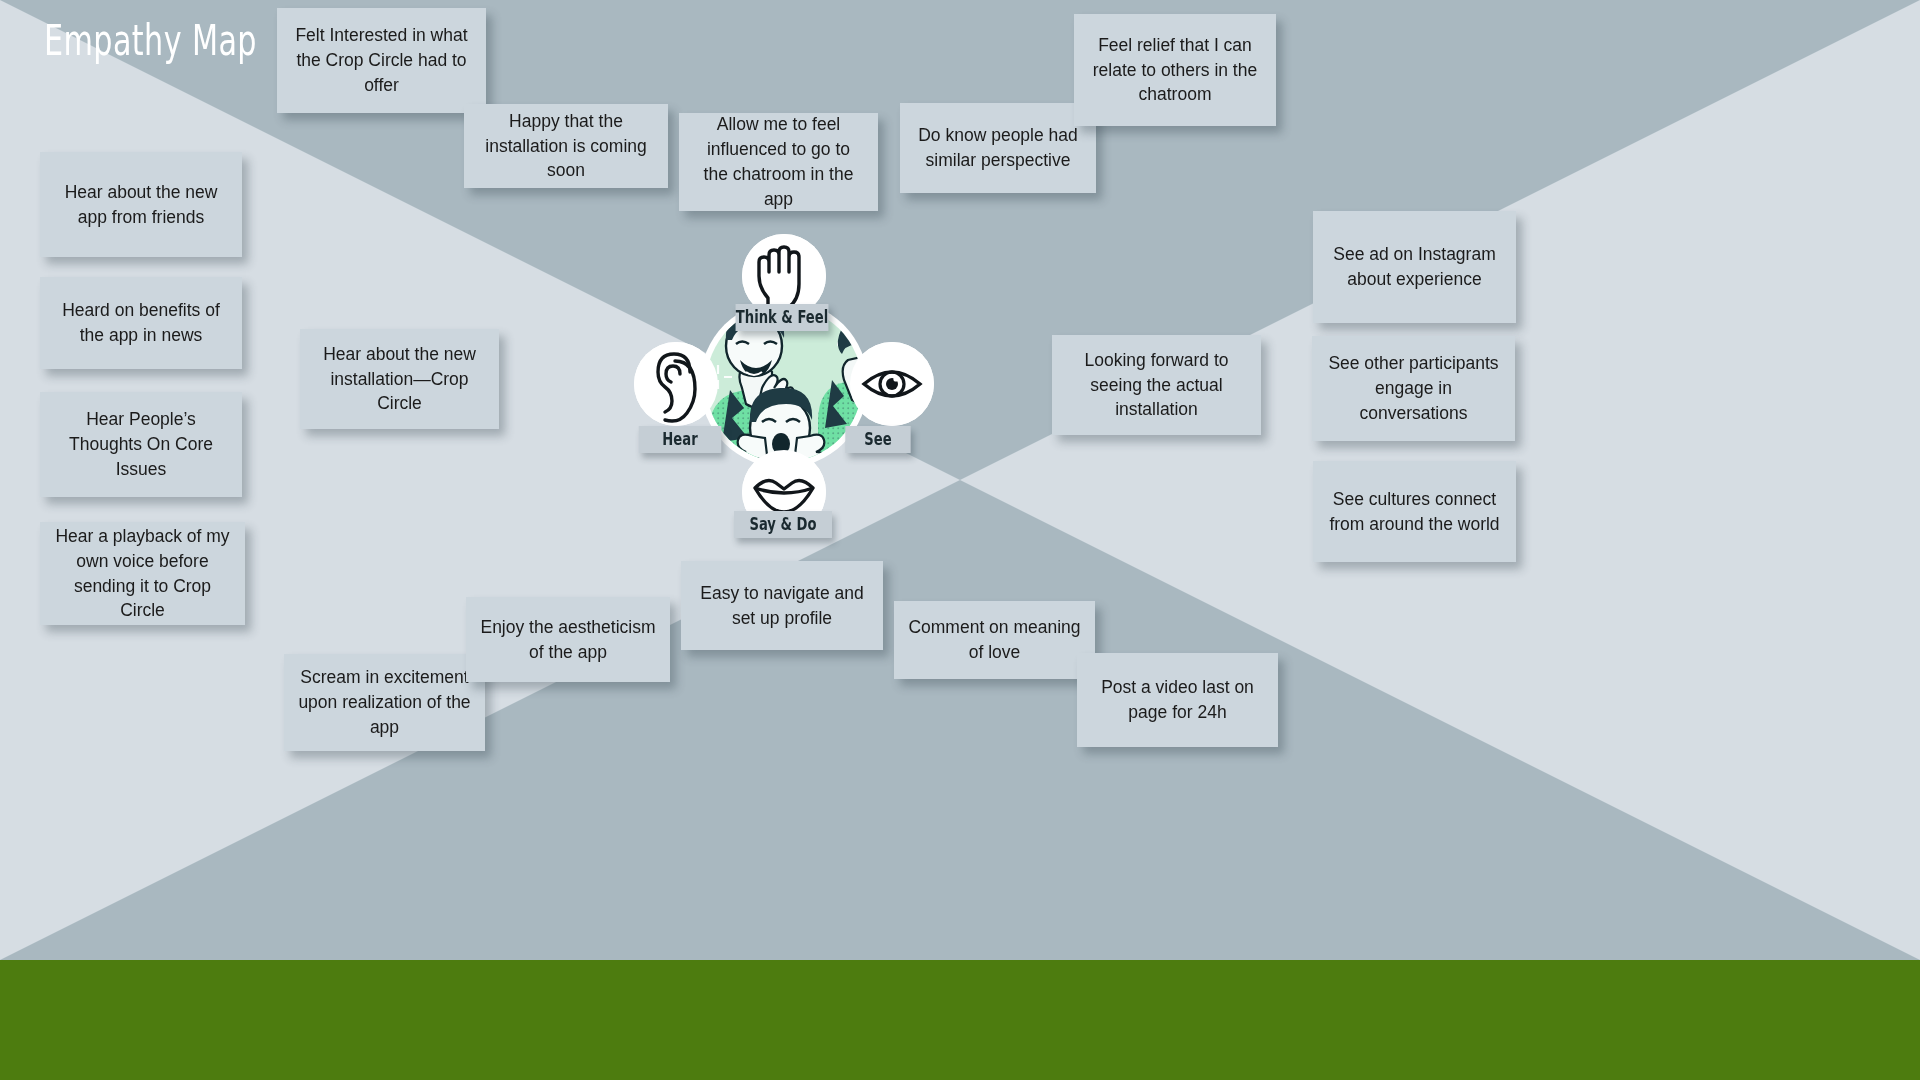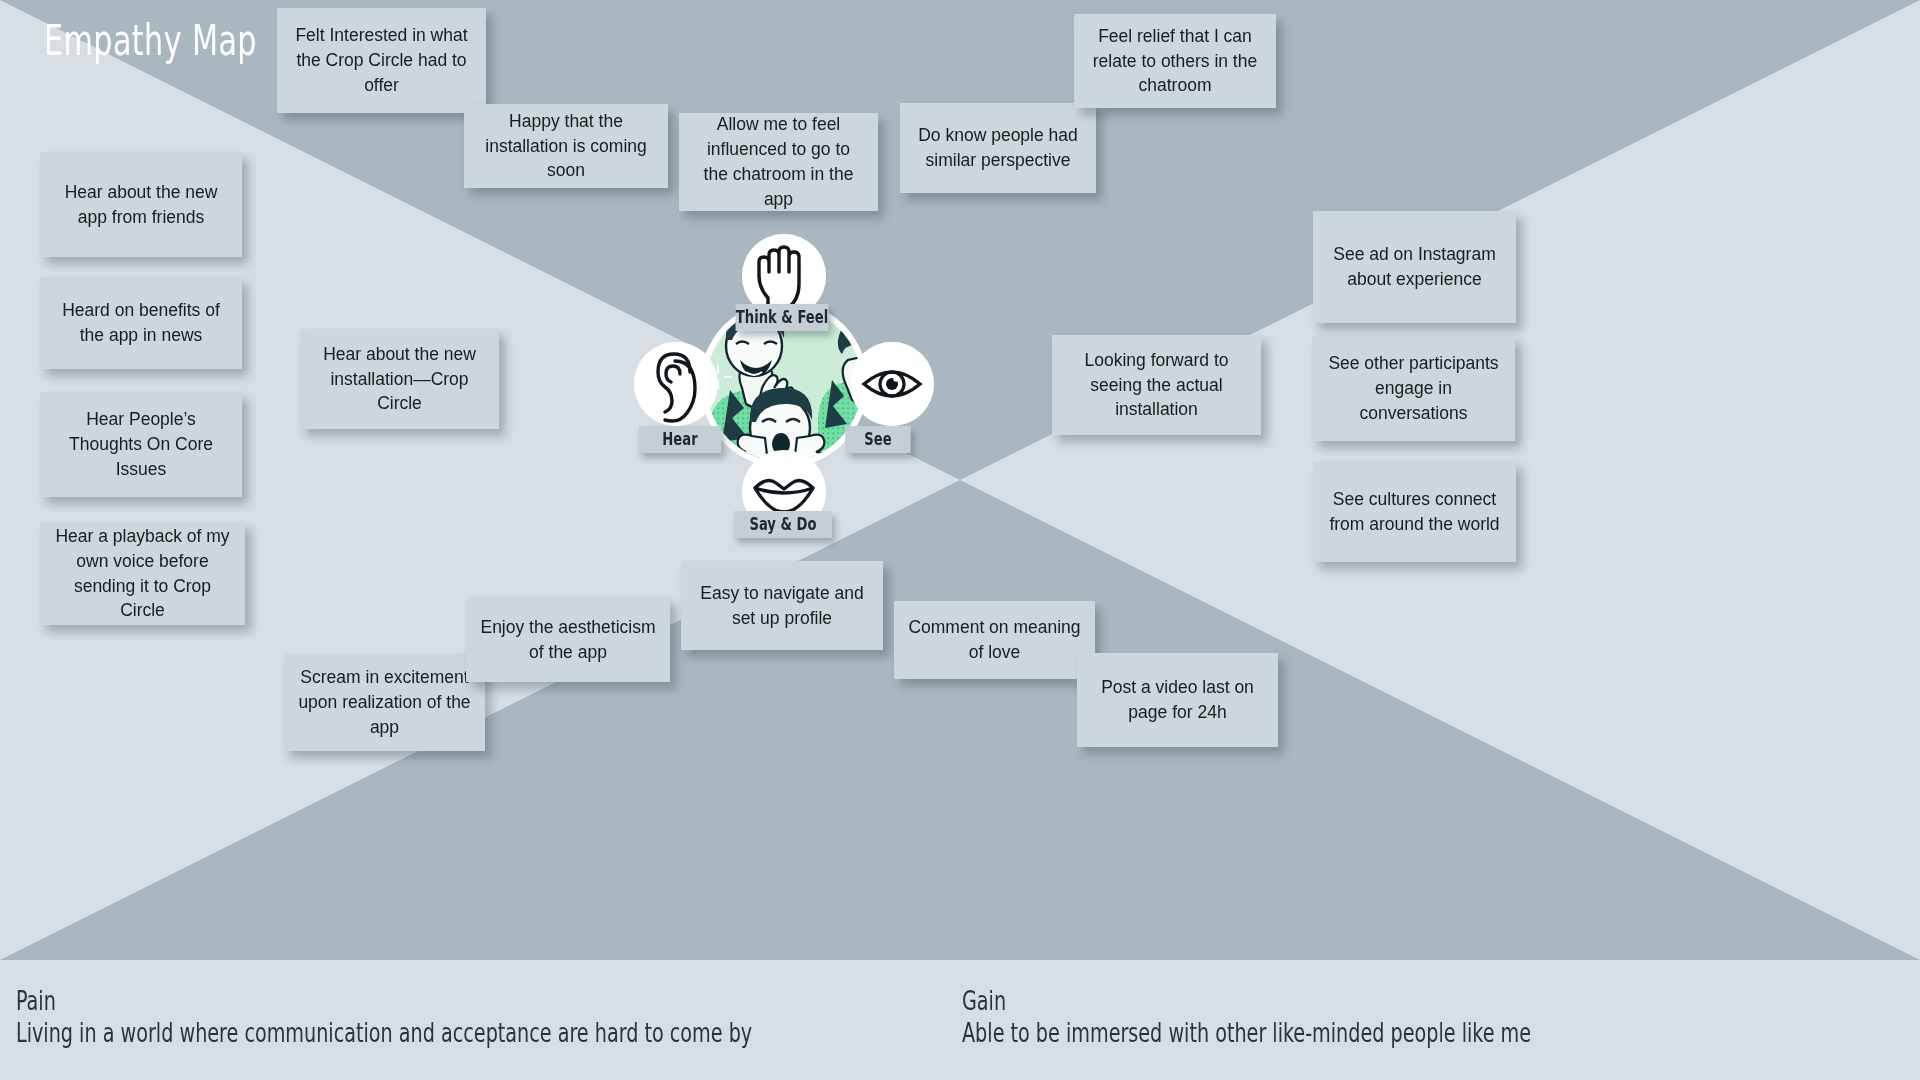--- a/index.html
+++ b/index.html
@@ -254,21 +254,21 @@
       </div>
       <div class="card" style="left: 464px; top: 104px; width: 204px; height: 84px;">
         <span>Happy that the installation is coming soon</span>
       </div>
       <div class="card" style="left: 679px; top: 113px; width: 199px; height: 98px; align-items: center;">
         <span>Allow me to feel influenced to go to the chatroom in the app</span>
       </div>
       <div class="card" style="left: 892px; top: 103px; width: 196px; height: 90px; margin-left: 8px;">
         <span>Do know people had similar perspective</span>
       </div>
-      <div class="card" style="left: 1074px; top: 14px; width: 202px; height: 94px;">
+      <div class="card" style="left: 1074px; top: 14px; width: 202px; height: 112px;">
         <span>Feel relief that I can relate to others in the chatroom</span>
       </div>
       <div class="card" style="left: 40px; top: 152px; width: 202px; height: 105px;">
         <span>Hear about the new app from friends</span>
       </div>
       <div class="card" style="left: 40px; top: 277px; width: 202px; height: 92px;">
         <span>Heard on benefits of the app in news</span>
       </div>
       <div class="card" style="left: 40px; top: 392px; width: 202px; height: 105px;">
         <span>Hear People’s Thoughts On Core Issues</span>
@@ -301,24 +301,14 @@
         <span>Easy to navigate and set up profile</span>
       </div>
       <div class="card" style="left: 894px; top: 601px; width: 201px; height: 78px;">
         <span>Comment on meaning of love</span>
       </div>
       <div class="card" style="left: 1077px; top: 653px; width: 201px; height: 94px;">
         <span>Post a video last on page for 24h</span>
       </div>
     </div>
 
-  <div class="footer">
-    <div class="foot-col" style="left:16px;">
-      <div class="foot-head">Pain</div>
-      <div class="foot-body">Living in a world where communication and acceptance are hard to come by</div>
-    </div>
-    <div class="foot-col" style="left:962px;">
-      <div class="foot-head">Gain</div>
-      <div class="foot-body">Able to be immersed with other like-minded people like me</div>
-    </div>
-  </div>
 
 </div>
 
 </body></html>

